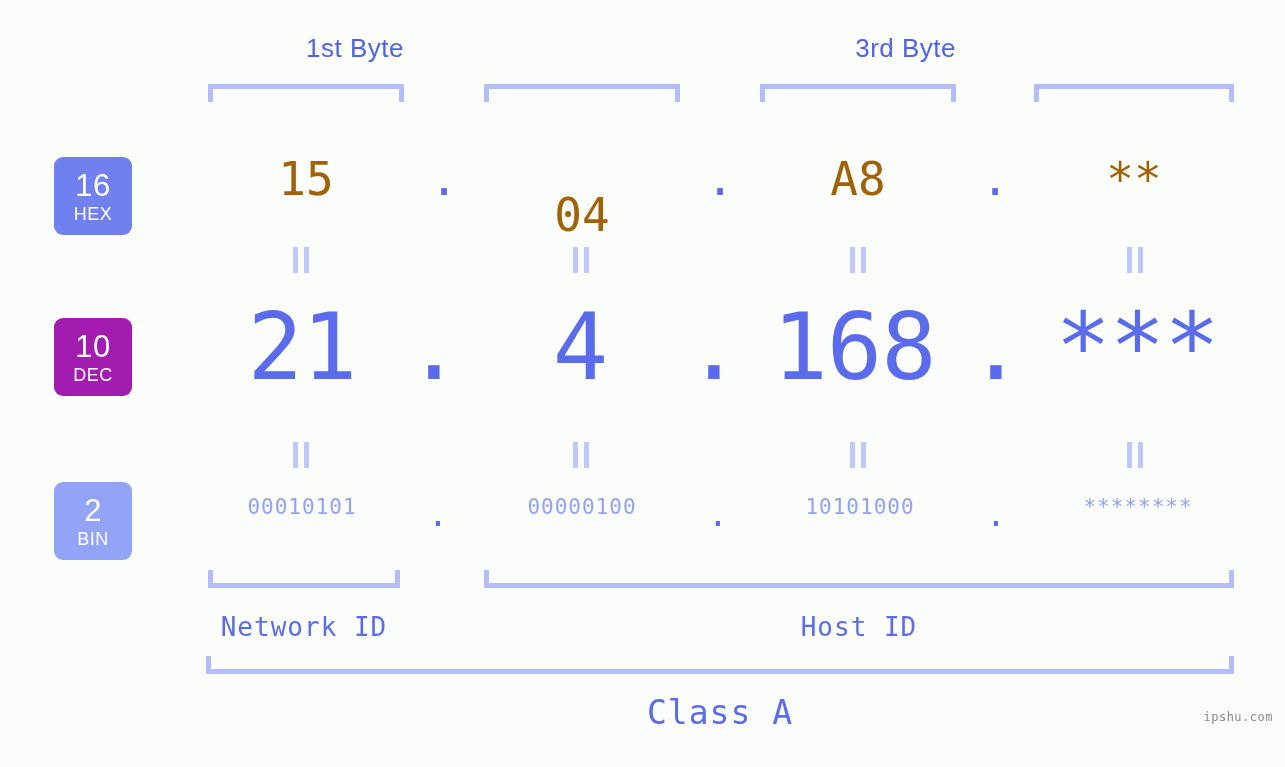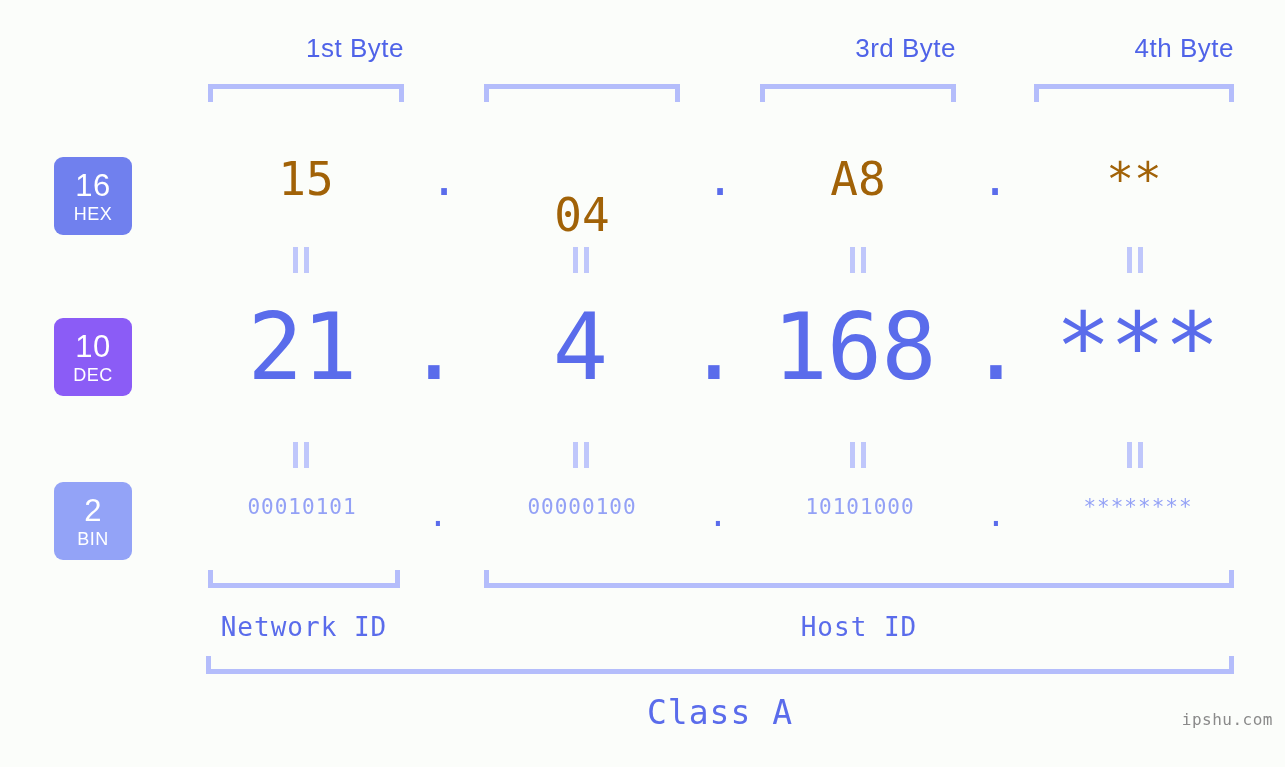--- a/index.html
+++ b/index.html
@@ -69,21 +69,21 @@
     font-weight: 400;
     letter-spacing: 0.5px;
   }
   .badge .nm {
     font-size: 18px;
     font-weight: 400;
     margin-top: 4px;
     letter-spacing: 0.5px;
   }
   #badge-hex { top: 157px; background: #7080ee; }
-  #badge-dec { top: 318px; background: #8b5cf6; }
+  #badge-dec { top: 318px; background: #a21caf; }
   #badge-bin { top: 482px; background: #93a3f7; }
 
   
   .row { position: absolute; left: 0; width: 1285px; }
 
   .cell {
     position: absolute;
     text-align: center;
     white-space: nowrap;
     font-family: "DejaVu Sans Mono", monospace;
@@ -168,33 +168,32 @@
     font-size: 33px;
     color: #5a6ceb;
     white-space: nowrap;
     letter-spacing: 1px;
   }
   #watermark {
     position: absolute;
     right: 12px;
     top: 710px;
     font-family: "DejaVu Sans Mono", monospace;
-    font-size: 16px;
+    font-size: 12px;
     color: #8a8a8a;
     letter-spacing: 0.5px;
   }
 </style>
 </head>
 <body>
 
 <div id="stage">
 
   <div class="byte-label" style="left:208px;width:196px;">1st Byte</div>
   <div class="byte-label" style="left:760px;width:196px;">3rd Byte</div>
-  <div class="byte-label" style="left:1034px;width:200px;">4th Byte</div>
 
   <div class="bracket-down" style="left:208px;top:84px;width:196px;"></div>
   <div class="bracket-down" style="left:484px;top:84px;width:196px;"></div>
   <div class="bracket-down" style="left:760px;top:84px;width:196px;"></div>
   <div class="bracket-down" style="left:1034px;top:84px;width:200px;"></div>
 
   <div class="badge" id="badge-hex">
     <span class="num">16</span>
     <span class="nm">HEX</span>
   </div>

